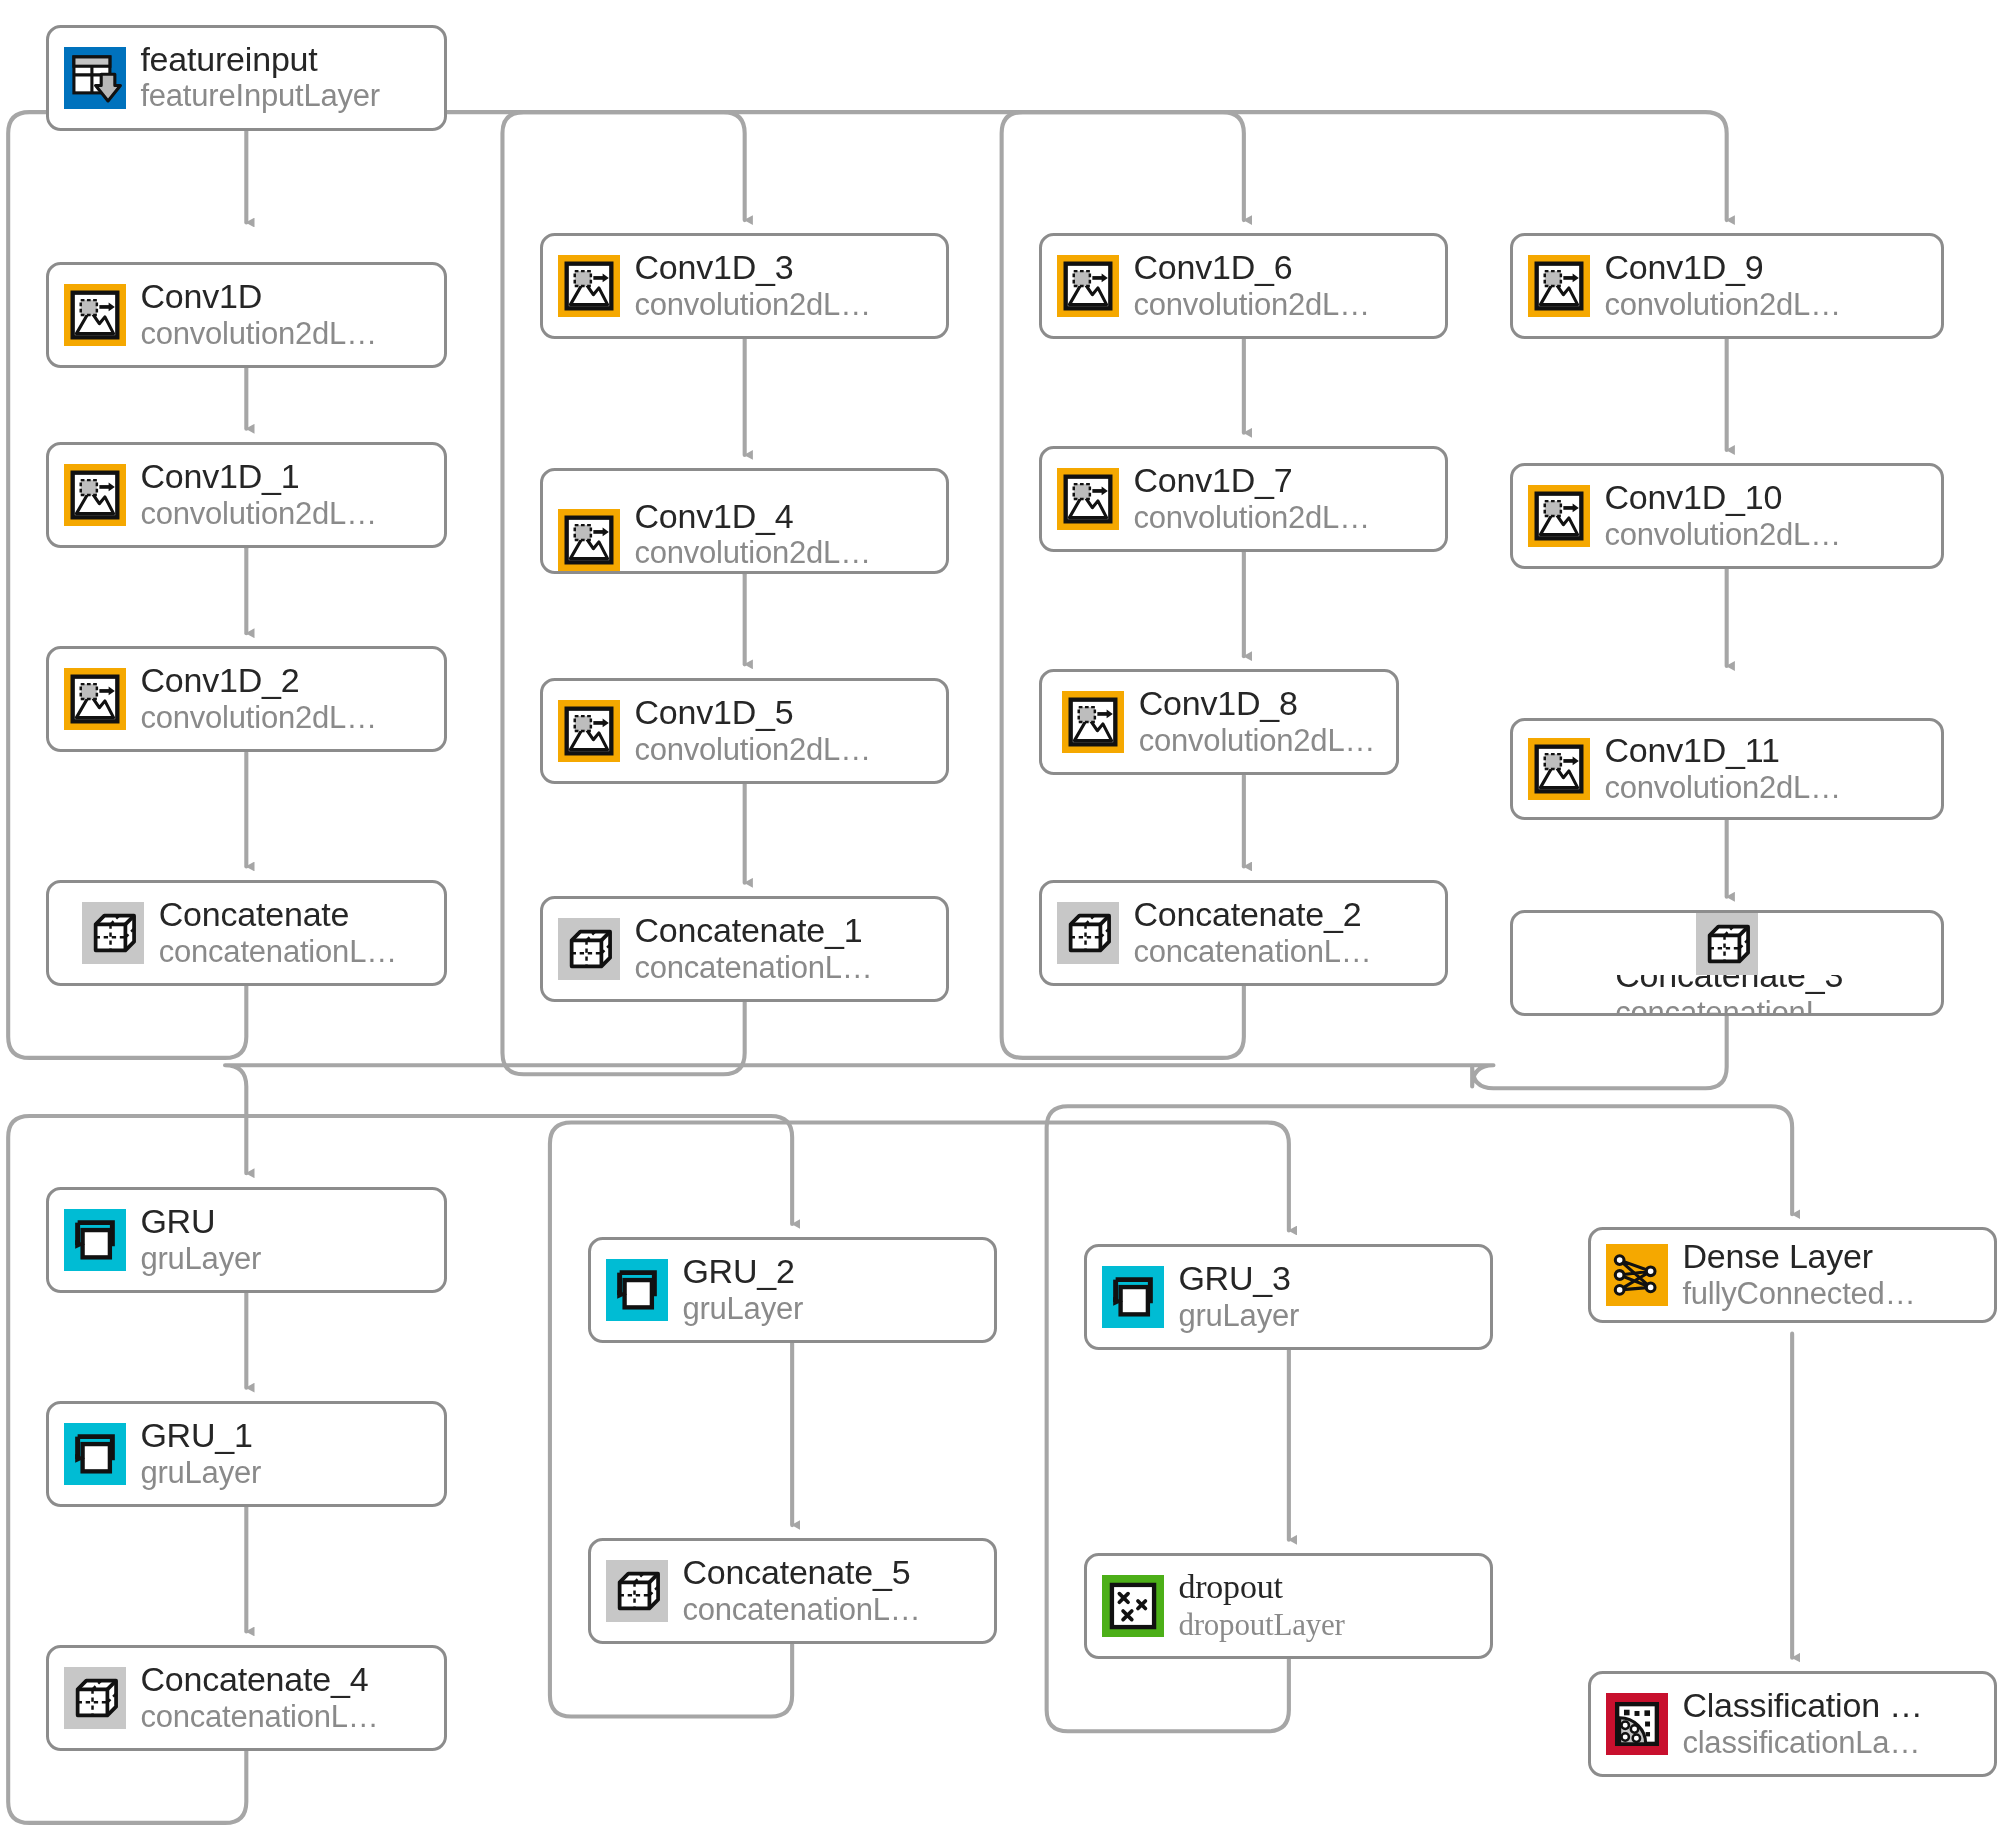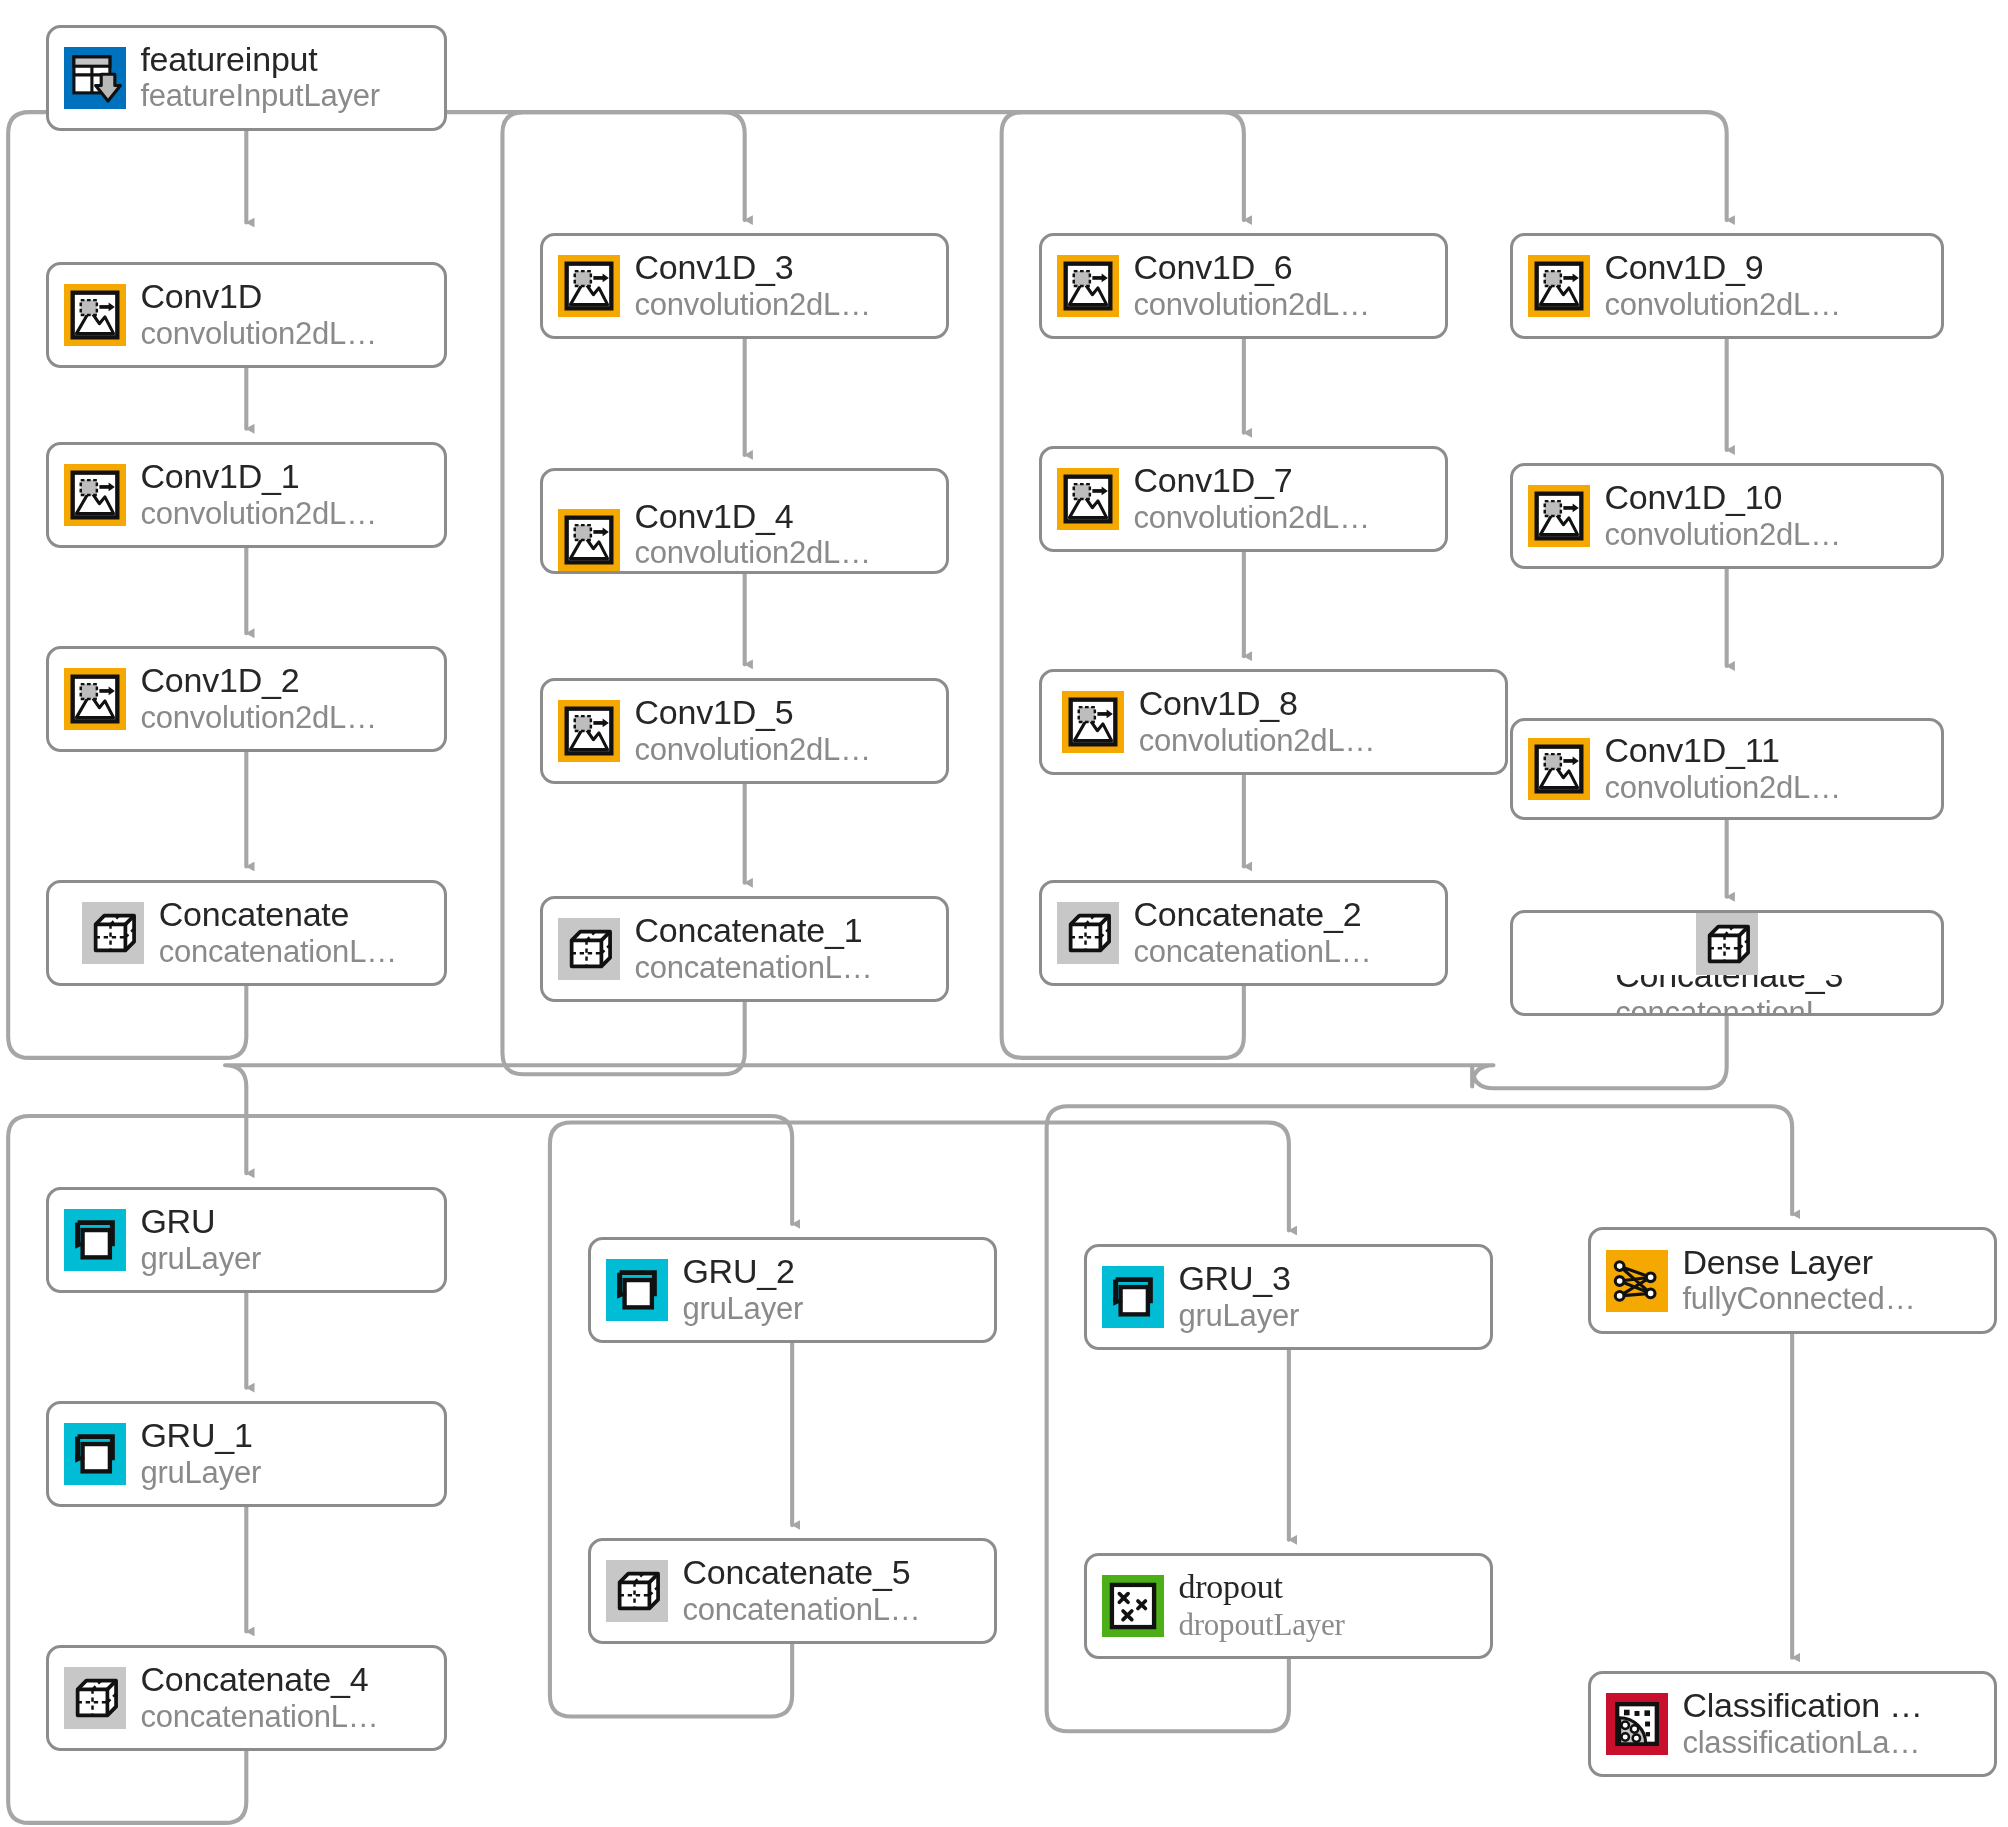--- a/index.html
+++ b/index.html
@@ -283,21 +283,21 @@
             <rect x="27" y="26" width="26" height="24" fill="#bdbdbd" stroke="#111" stroke-width="4" stroke-dasharray="6 4"></rect>
             <path d="M57 37 L76 37" stroke="#111" stroke-width="6"></path>
             <path d="M72 30 L82 37 L72 44 Z" fill="#111"></path>
           </svg>
         </span>
         <div class="node-text">
           <div class="node-title">Conv1D_7</div>
           <div class="node-sub">convolution2dL…</div>
         </div>
       </div>
-      <div class="node" style="left: 1039px; top: 669px; width: 469px; height: 106px; padding-left: 20px;">
+      <div class="node" style="left: 1039px; top: 669px; width: 360px; height: 106px; padding-left: 20px;">
         <span style="display: block; flex: 0 0 auto;">
           <svg class="node-icon" viewBox="0 0 100 100" xmlns="http://www.w3.org/2000/svg">
             <rect x="0" y="0" width="100" height="100" fill="#f5a800"></rect>
             <rect x="14" y="14" width="72" height="72" fill="#fff" stroke="#111" stroke-width="7"></rect>
             <path d="M20 80 L42 42 L57 64 L66 53 L80 80 Z" fill="#fff" stroke="#111" stroke-width="5" stroke-linejoin="round"></path>
             <rect x="27" y="26" width="26" height="24" fill="#bdbdbd" stroke="#111" stroke-width="4" stroke-dasharray="6 4"></rect>
             <path d="M57 37 L76 37" stroke="#111" stroke-width="6"></path>
             <path d="M72 30 L82 37 L72 44 Z" fill="#111"></path>
           </svg>
         </span>
@@ -504,21 +504,21 @@
               <path d="M58 42 L70 54 M70 42 L58 54"></path>
               <path d="M34 58 L48 72 M48 58 L34 72"></path>
             </g>
           </svg>
         </span>
         <div class="node-text">
           <div class="node-title">dropout</div>
           <div class="node-sub">dropoutLayer</div>
         </div>
       </div>
-      <div class="node" style="left: 1588px; top: 1227px; width: 409px; height: 107px;">
+      <div class="node" style="left: 1588px; top: 1227px; width: 409px; height: 96px;">
         <span style="display: block; flex: 0 0 auto;">
           <svg class="node-icon" viewBox="0 0 100 100" xmlns="http://www.w3.org/2000/svg">
             <rect x="0" y="0" width="100" height="100" fill="#f5a800"></rect>
             <g stroke="#111" stroke-width="5">
               <path d="M22 26 L72 44 M22 26 L72 70 M22 50 L72 44 M22 50 L72 70 M22 74 L72 44 M22 74 L72 70"></path>
             </g>
             <g fill="#fff" stroke="#111" stroke-width="5">
               <circle cx="22" cy="26" r="7"></circle>
               <circle cx="22" cy="50" r="7"></circle>
               <circle cx="22" cy="74" r="7"></circle>

